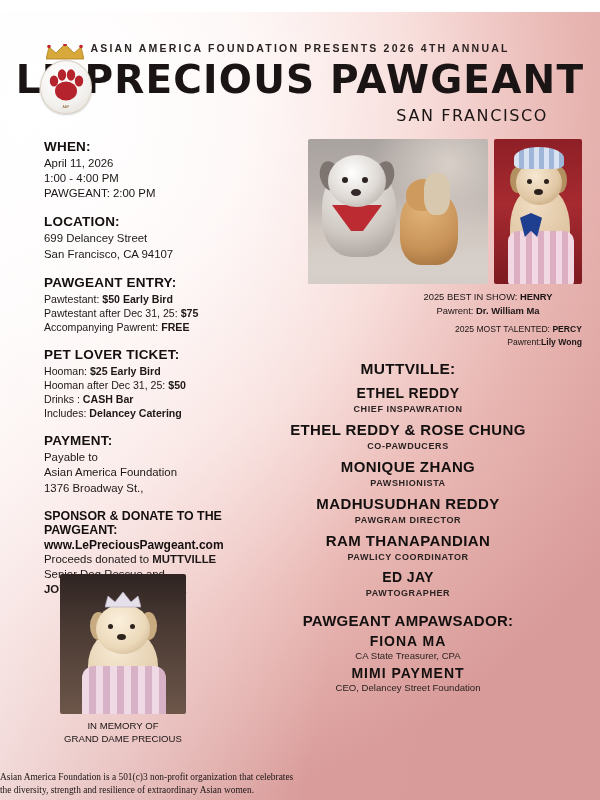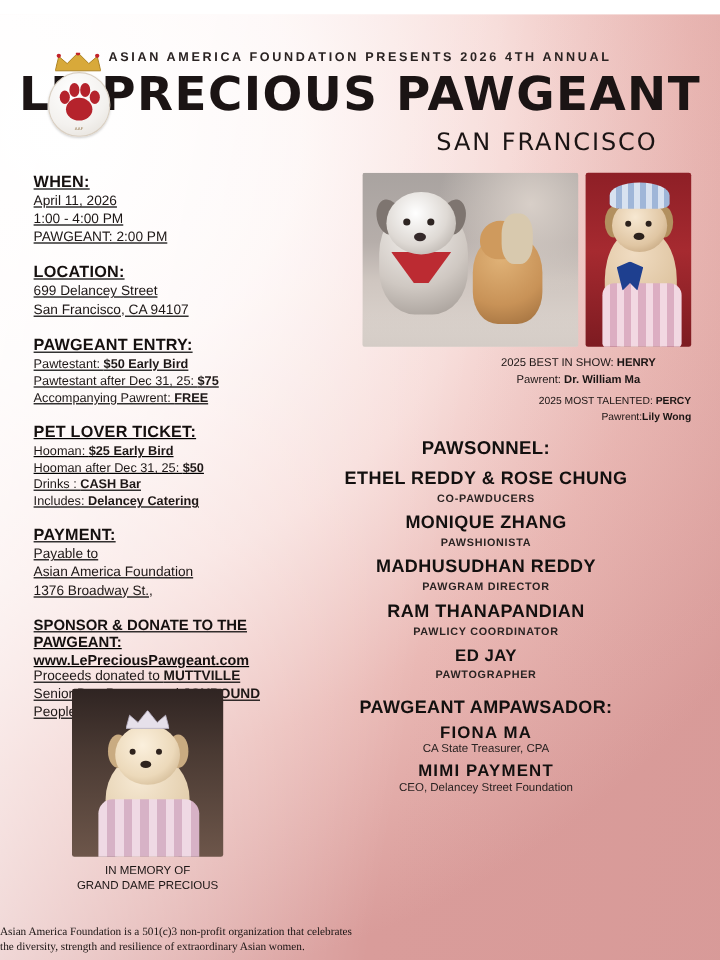--- a/index.html
+++ b/index.html
@@ -51,21 +51,21 @@
     font-family: "DejaVu Sans", sans-serif;
     font-size: 39px;
     font-weight: bold;
     letter-spacing: 1.2px;
     color: #1b1414;
     line-height: 1;
     white-space: nowrap;
   }
   .city {
     text-align: right;
-    font-size: 20px;
+    font-size: 16px;
     letter-spacing: 1.6px;
     color: #1b1414;
     margin: 7px 52px 0 0;
     font-family: "DejaVu Sans", sans-serif;
   }
 
   
   .logo {
     position: absolute;
     left: 34px;
@@ -101,27 +101,26 @@
     color: #8a6a3a;
   }
 
   
   .cols {
     display: flex;
     padding: 14px 0 0 0;
   }
   .left-col {
     width: 228px;
-    padding-left: 28px;
+    padding-left: 44px;
     box-sizing: border-box;
-    text-decoration: underline;
   }
   .right-col {
     flex: 1;
-    padding-right: 18px;
+    padding-right: 12px;
     box-sizing: border-box;
   }
 
   .blk { margin-bottom: 13px; }
   .blk-head {
     font-size: 13.5px;
     font-weight: bold;
     color: #15100f;
     letter-spacing: 0.2px;
     margin-bottom: 2px;
@@ -532,22 +531,26 @@
       </div>
 
       <div class="caption-row">
         <div class="cap cap-right wide">
           <div><span>2025 MOST TALENTED: </span><b>PERCY</b></div>
           <div><span>Pawrent:</span><b>Lily Wong</b></div>
         </div>
       </div>
 
       <div class="pawsonnel">
-        <div class="paws-title">PAWSONNEL:</div>
-
+        <div class="paws-title">MUTTVILLE:</div>
+
+        <div>
+          <div class="person-name">ETHEL REDDY</div>
+          <div class="person-role">CHIEF INSPAWRATION</div>
+        </div>
         <div>
           <div class="person-name big">ETHEL REDDY &amp; ROSE CHUNG</div>
           <div class="person-role">CO-PAWDUCERS</div>
         </div>
         <div>
           <div class="person-name big">MONIQUE ZHANG</div>
           <div class="person-role">PAWSHIONISTA</div>
         </div>
         <div>
           <div class="person-name big">MADHUSUDHAN REDDY</div>

